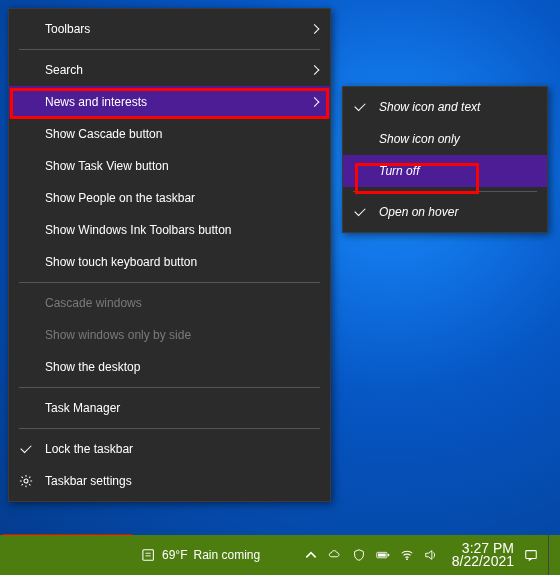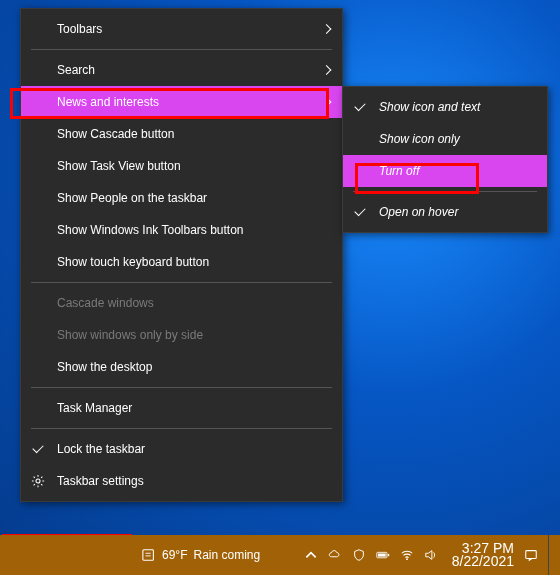--- a/index.html
+++ b/index.html
@@ -13,31 +13,31 @@
   position: relative;
   color: #fff;
 }
 .menu {
   position: absolute;
   background: #2b2b2b;
   border: 1px solid #3a3a3a;
   box-shadow: 2px 2px 8px rgba(0,0,0,0.5);
   padding: 4px 0;
 }
-.menu1 { left: 20px; top: 8px; width: 323px; }
+.menu1 { left: 8px; top: 8px; width: 323px; }
 .menu2 { left: 342px; top: 86px; width: 206px; font-style: italic; }
 .item {
   display: flex;
   align-items: center;
   height: 32px;
   padding: 0 10px 0 36px;
   position: relative;
   cursor: default;
 }
-.item.hover { background: #d946ef; }
+.item.hover { background: #4c1d95; }
 .item.disabled { color: #7a7a7a; }
 .sep { height: 1px; background: #555; margin: 4px 10px; }
 .chev {
   position: absolute; right: 12px; top: 50%; transform: translateY(-50%);
   width: 7px; height: 7px;
   border-top: 1.2px solid #fff; border-right: 1.2px solid #fff;
   transform: translateY(-50%) rotate(45deg);
 }
 .check {
   position: absolute; left: 12px; top: 50%; transform: translateY(-55%);
@@ -49,21 +49,21 @@
   position: absolute; left: 10px; top: 50%; transform: translateY(-50%);
   width: 14px; height: 14px;
 }
 .redbox { position: absolute; border: 3px solid #ff0000; pointer-events: none; }
 .rb1 { left: 10px; top: 88px; width: 319px; height: 31px; }
 .rb2 { left: 355px; top: 163px; width: 124px; height: 31px; }
 .rb3 { left: 2px; top: 534px; width: 130px; height: 30px; }
 
 .taskbar {
   position: absolute; left: 0; bottom: 0; width: 100%; height: 40px;
-  background: #a16207;
+  background: #4d7c0f;
   display: flex; align-items: center;
   font-size: 12px;
 }
 .taskbar .weather {
   margin-left: 142px;
   display: flex; align-items: center; gap: 6px;
 }
 .tray { position: absolute; right: 0; display: flex; align-items: center; gap: 10px; height: 100%; padding-right: 6px; }
 .clock { text-align: right; font-size: 14px; line-height: 13px; margin-left: 4px; }
 .trayicon { width: 14px; height: 14px; display:flex; align-items:center; justify-content:center; }

